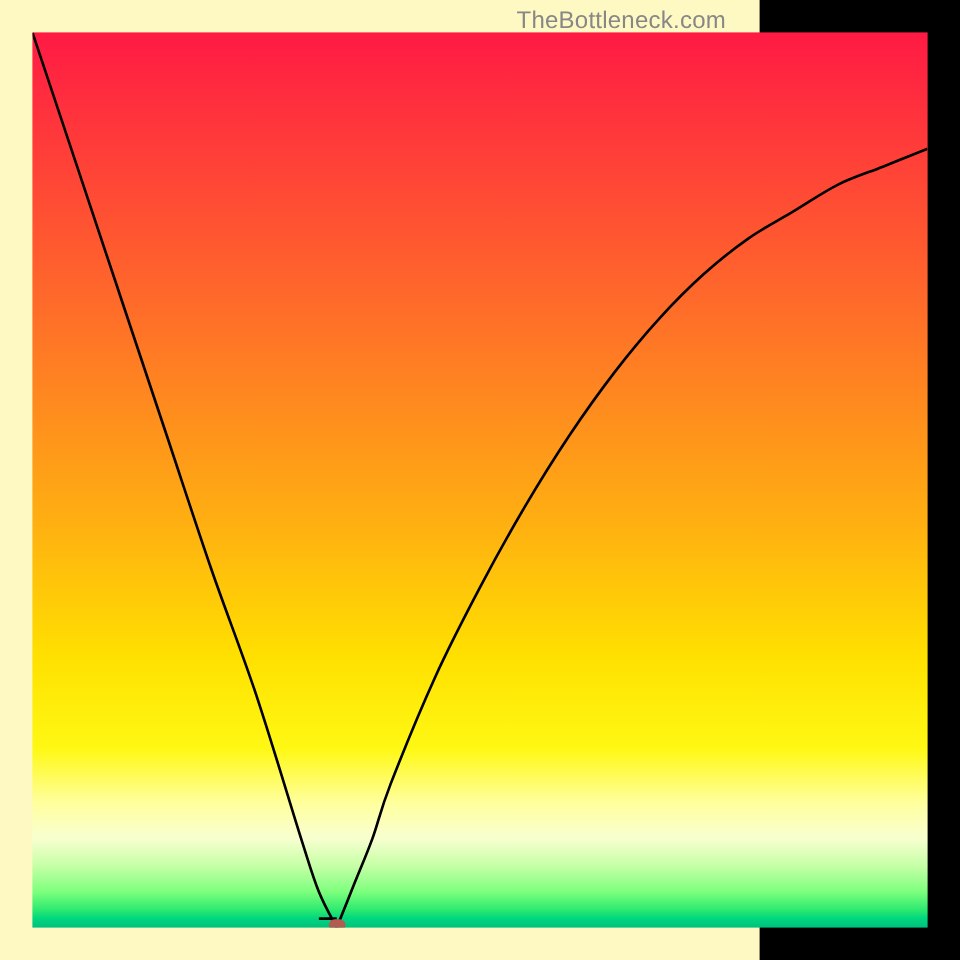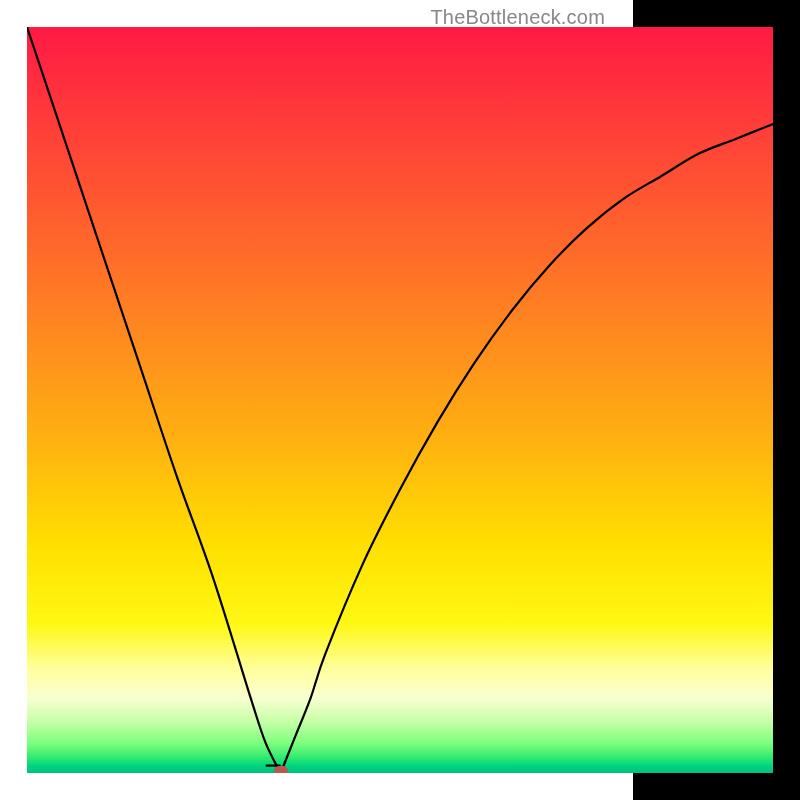--- a/index.html
+++ b/index.html
@@ -10,21 +10,21 @@
     background: #000;
     font-family: Arial, Helvetica, sans-serif;
     overflow: hidden;
   }
   .frame {
     position: absolute;
     top: 0;
     left: 0;
     width: 633px;
     height: 800px;
-    background: #ffffff;
+    background: #fef9c3;
   }
   .plot-area {
     position: absolute;
     top: 27px;
     left: 27px;
     width: 746px;
     height: 746px;
     background: linear-gradient(
       to bottom,
       #ff1a44 0%,

